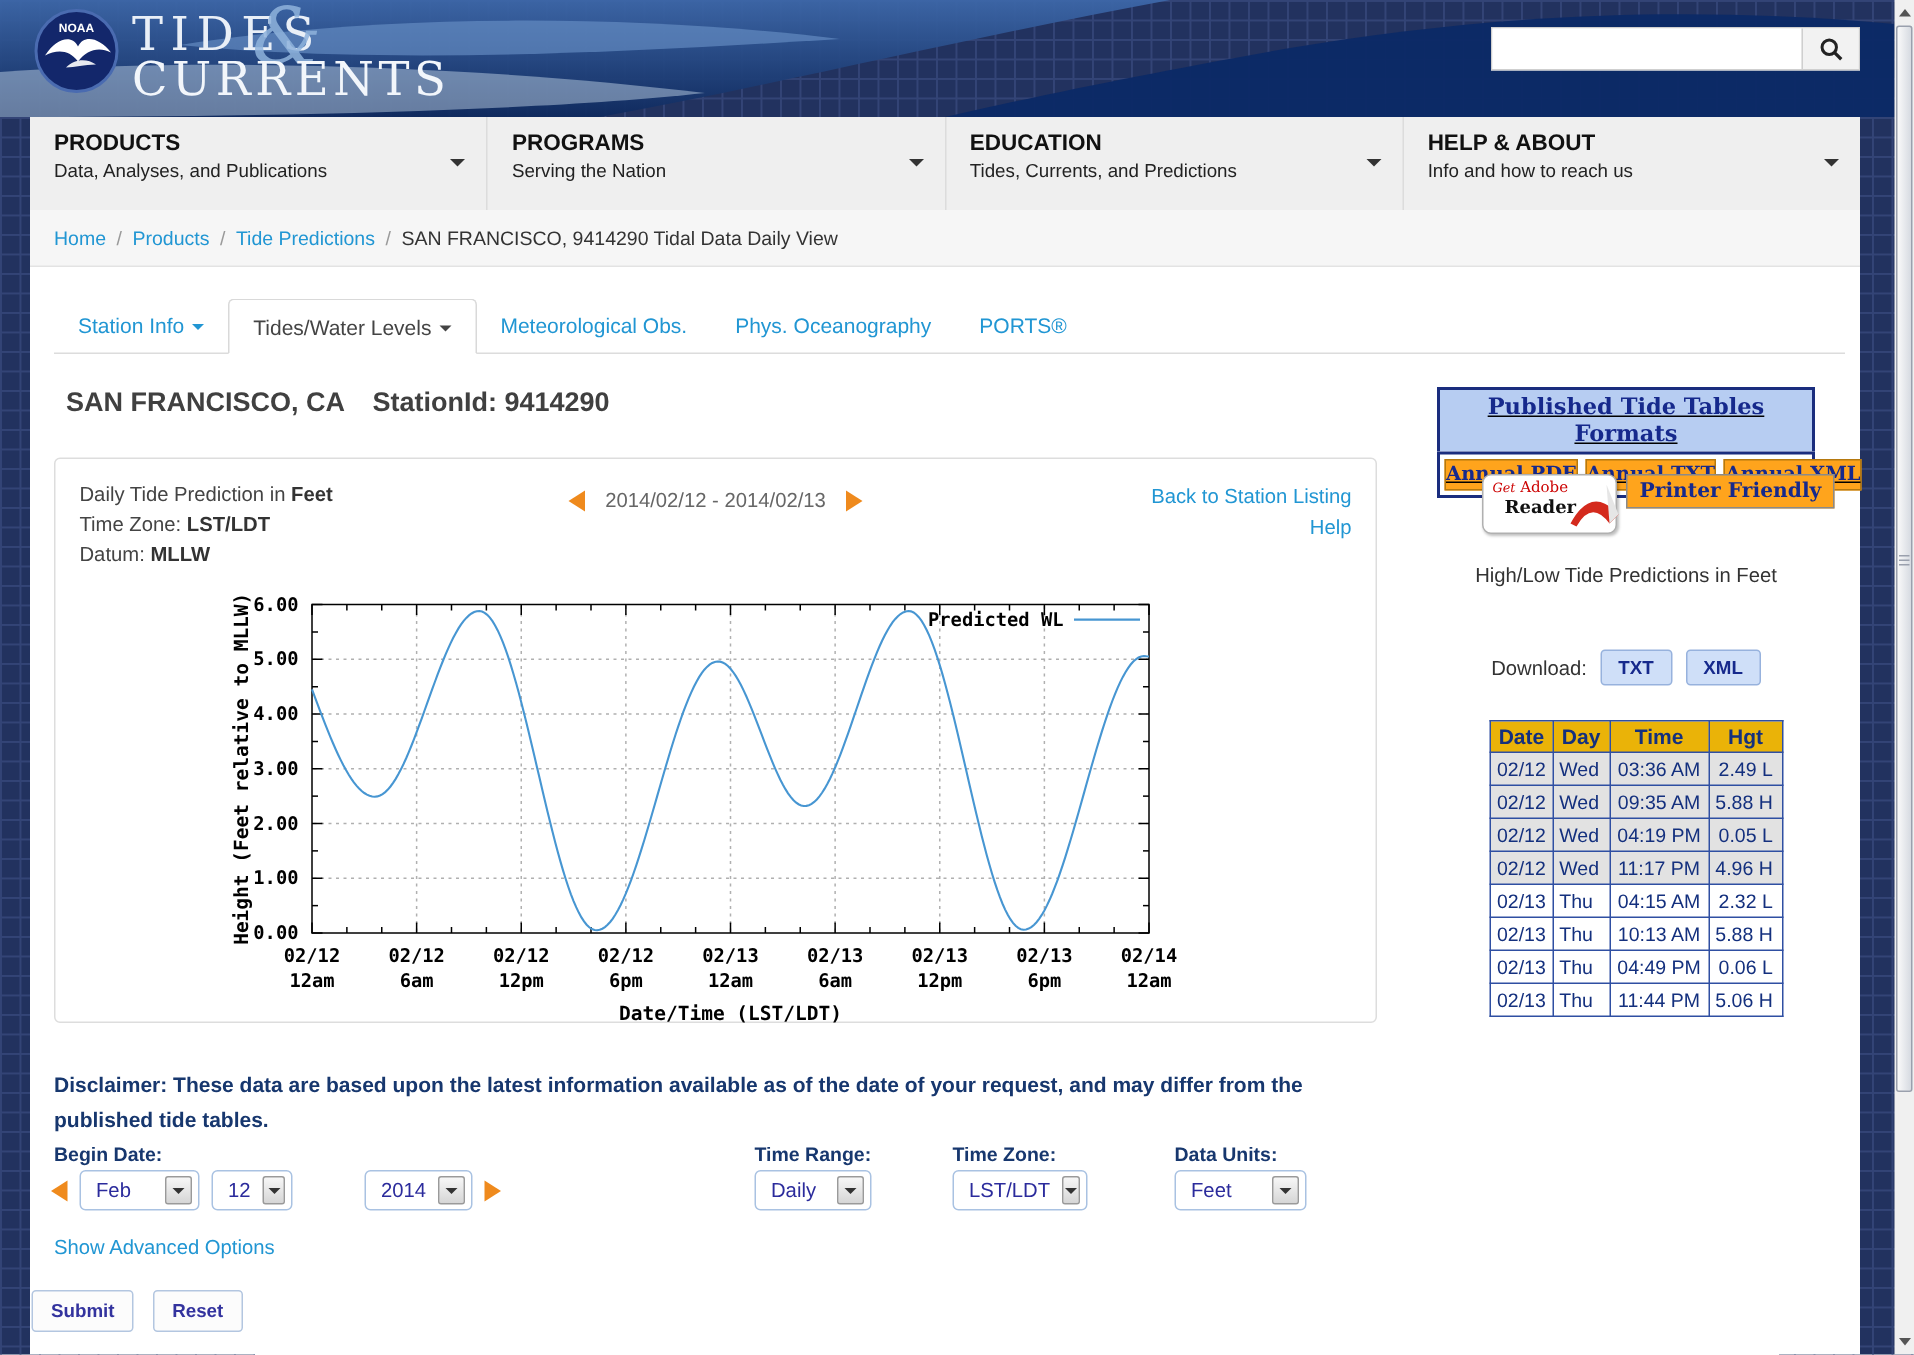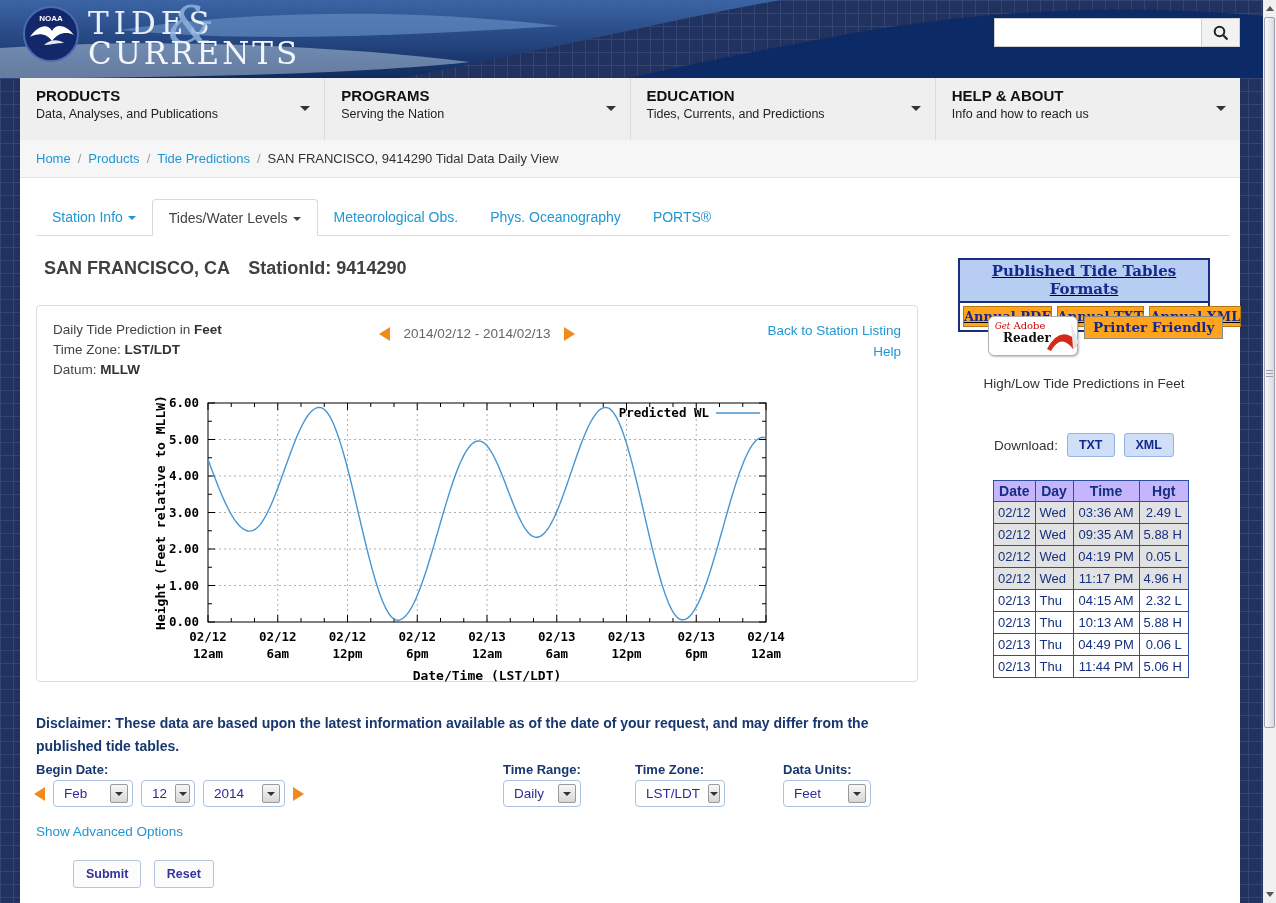--- a/index.html
+++ b/index.html
@@ -76,38 +76,38 @@
   .adobe .r1 .get { font-style:italic; font-size:8.5px; }
   .adobe .r2 { font-size:12px; color:#111; font-weight:bold; font-family:"DejaVu Serif", serif; margin-left:8px; }
   .adobe svg { position:absolute; right:-6px; top:4px; }
   .pf-btn { position:absolute; left:1064px; top:138px; background:#ffa41c; border:1px solid #8a8a8a; color:#16298c; font-weight:bold; font-size:13.5px; font-family:"DejaVu Serif", serif; padding:2px 8px 3px; cursor:pointer; }
 
   .hl-title { position:absolute; left:938px; top:196px; width:252px; text-align:center; font-size:13.5px; color:#333; line-height:20px; }
   .dl-row { position:absolute; left:938px; top:255px; width:252px; display:flex; justify-content:center; align-items:center; gap:9px; font-size:13.5px; color:#333; }
   .dl-btn { background:#cfdff8; border:1px solid #97b2dd; border-radius:3px; color:#16298c; font-weight:bold; font-size:12.5px; padding:4px 11px; cursor:pointer; }
 
   table.tide { position:absolute; left:973px; top:302px; border-collapse:collapse; font-size:13px; color:#14307e; }
-  table.tide th { background:#c4b5fd; color:#14307e; font-size:14px; font-weight:bold; border:1px solid #2f4fa2; padding:2px 3px; }
+  table.tide th { background:#eab308; color:#14307e; font-size:14px; font-weight:bold; border:1px solid #2f4fa2; padding:2px 3px; }
   table.tide td { border:1px solid #2f4fa2; padding:3px 4px; background:#fff; }
   table.tide tr.shade td { background:#e2e2e2; }
   table.tide td.c0 { width:40px; text-align:left; }
   table.tide td.c1 { width:38px; text-align:left; }
   table.tide td.c2 { width:66px; text-align:center; white-space:nowrap; }
   table.tide td.c3 { width:48px; text-align:right; padding-right:6px; white-space:nowrap; }
 
   
   .disclaimer { position:absolute; left:16px; top:534px; width:900px; font-size:14px; font-weight:bold; color:#17376e; line-height:23px; }
   .flabel { position:absolute; font-size:13px; font-weight:bold; color:#17376e; top:584px; }
   .frow { position:absolute; top:602px; display:flex; align-items:center; gap:8px; }
   .select { display:inline-flex; align-items:center; justify-content:space-between; border:1px solid #a9c2e2; border-radius:4px; background:#fff; height:27px; padding:0 4px 0 10px; color:#2b2b9c; font-size:13.5px; cursor:pointer; }
   .sel-btn { width:18px; height:19px; margin-left:8px; background:linear-gradient(#f7f7f7,#d6d6d6); border:1px solid #9a9a9a; border-radius:2px; display:flex; align-items:center; justify-content:center; }
   .sel-btn i { width:0; height:0; border-left:4px solid transparent; border-right:4px solid transparent; border-top:4px solid #333; }
   .adv-link { position:absolute; left:16px; top:646px; font-size:13.5px; color:#2196d3; cursor:pointer; }
   .btn { background:#fcfcfc; border:1px solid #b3c6e0; border-radius:3px; color:#33339e; font-size:12.5px; font-weight:bold; padding:6px 12px; cursor:pointer; margin-right:8px; }
-  .btn-row { position:absolute; left:16px; top:682px;padding-left:37px; }
+  .btn-row { position:absolute; left:1px; top:682px; }
 
   
   .scrollbar { position:absolute; right:0; top:0; width:13px; height:903px; background:#f0f0f0; }
   .sb-up { position:absolute; top:0; left:0; width:13px; height:17px; display:flex; align-items:center; justify-content:center; cursor:pointer; }
   .sb-up i { width:0;height:0;border-left:4px solid transparent;border-right:4px solid transparent;border-bottom:5px solid #555; }
   .sb-down { position:absolute; bottom:0; left:0; width:13px; height:17px; display:flex; align-items:center; justify-content:center; cursor:pointer; }
   .sb-down i { width:0;height:0;border-left:4px solid transparent;border-right:4px solid transparent;border-top:5px solid #555; }
   .sb-thumb { position:absolute; top:17px; left:1px; width:11px; height:711px; background:linear-gradient(90deg,#fafafa,#d6dae1); border:1px solid #9aa0ad; border-radius:2px; cursor:pointer; }
   .sb-grip { position:absolute; left:1px; top:352px; width:7px; }
   .sb-grip div { height:1px; background:#9aa0ad; margin-bottom:2px; }
@@ -448,21 +448,21 @@
         <span class="sel-btn">
           <i></i>
         </span>
       </span>
     <span class="select" style="width:54px;">
         <span>12</span>
         <span class="sel-btn">
           <i></i>
         </span>
       </span>
-    <span class="select" style="width:82px;">
+    <span class="select" style="width:72px;margin-left:40px;">
         <span>2014</span>
         <span class="sel-btn">
           <i></i>
         </span>
       </span>
     <span class="arr-r"></span>
   </div>
 
   <div class="frow" style="left:483px;">
     <span class="select" style="width:78px;">

